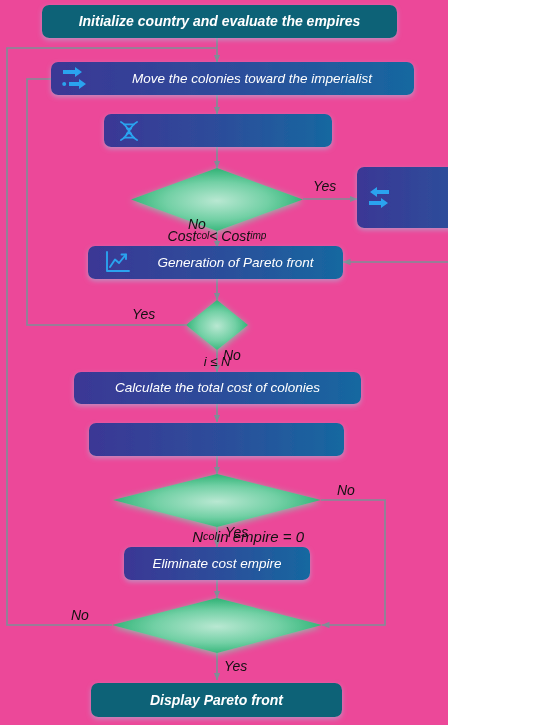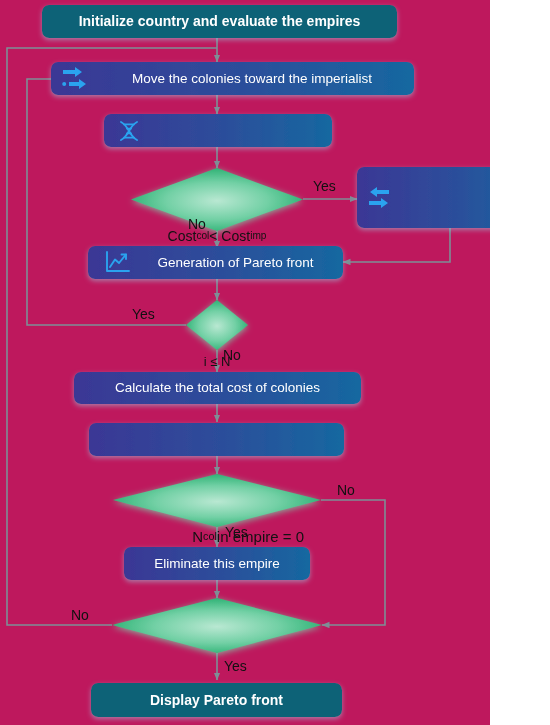--- a/index.html
+++ b/index.html
@@ -5,24 +5,25 @@
   html, body {
     margin: 0;
     padding: 0;
     background: #ffffff;
   }
   body {
     font-family: "Liberation Sans", sans-serif;
   }
   #canvas {
     position: relative;
-    width: 490px;
+    width: 448px;
     height: 725px;
-    background: #be185d;
+    background: #ec4899;
     overflow: hidden;
+    font-style: italic;
   }
   svg.layer {
     position: absolute;
     left: 0;
     top: 0;
     width: 550px;
     height: 725px;
   }
   svg.lines { z-index: 1; }
   svg.shapes { z-index: 2; }
@@ -210,21 +211,21 @@
 
   <div class="node-label" style="left:90px;top:62px;width:324px;height:33px;">Move the colonies toward the imperialist</div>
 
 
 
   <div class="node-label" style="left:133px;top:246px;width:205px;height:33px;">Generation of Pareto front</div>
 
   <div class="node-label" style="left:74px;top:372px;width:287px;height:32px;">Calculate the total cost of colonies</div>
 
 
-  <div class="node-label" style="left:124px;top:547px;width:186px;height:33px;">Eliminate this empire</div>
+  <div class="node-label" style="left:124px;top:547px;width:186px;height:33px;">Eliminate cost empire</div>
 
   <div class="node-label bold" style="left:91px;top:683px;width:251px;height:34px;">Display Pareto front</div>
 
   <div class="diamond-label" style="left:131px;top:185px;width:172px;height:29px;font-size:14px;">Cost<sub>col</sub> &lt; Cost<sub>imp</sub></div>
 
   <div class="diamond-label" style="left:186px;top:313px;width:62px;height:24px;font-size:13px;">i ≤ N</div>
 
   <div class="diamond-label" style="left:130px;top:488px;width:174px;height:24px;font-size:15px;justify-content:flex-end;">N<sub>col</sub> in empire = 0</div>
 
 

